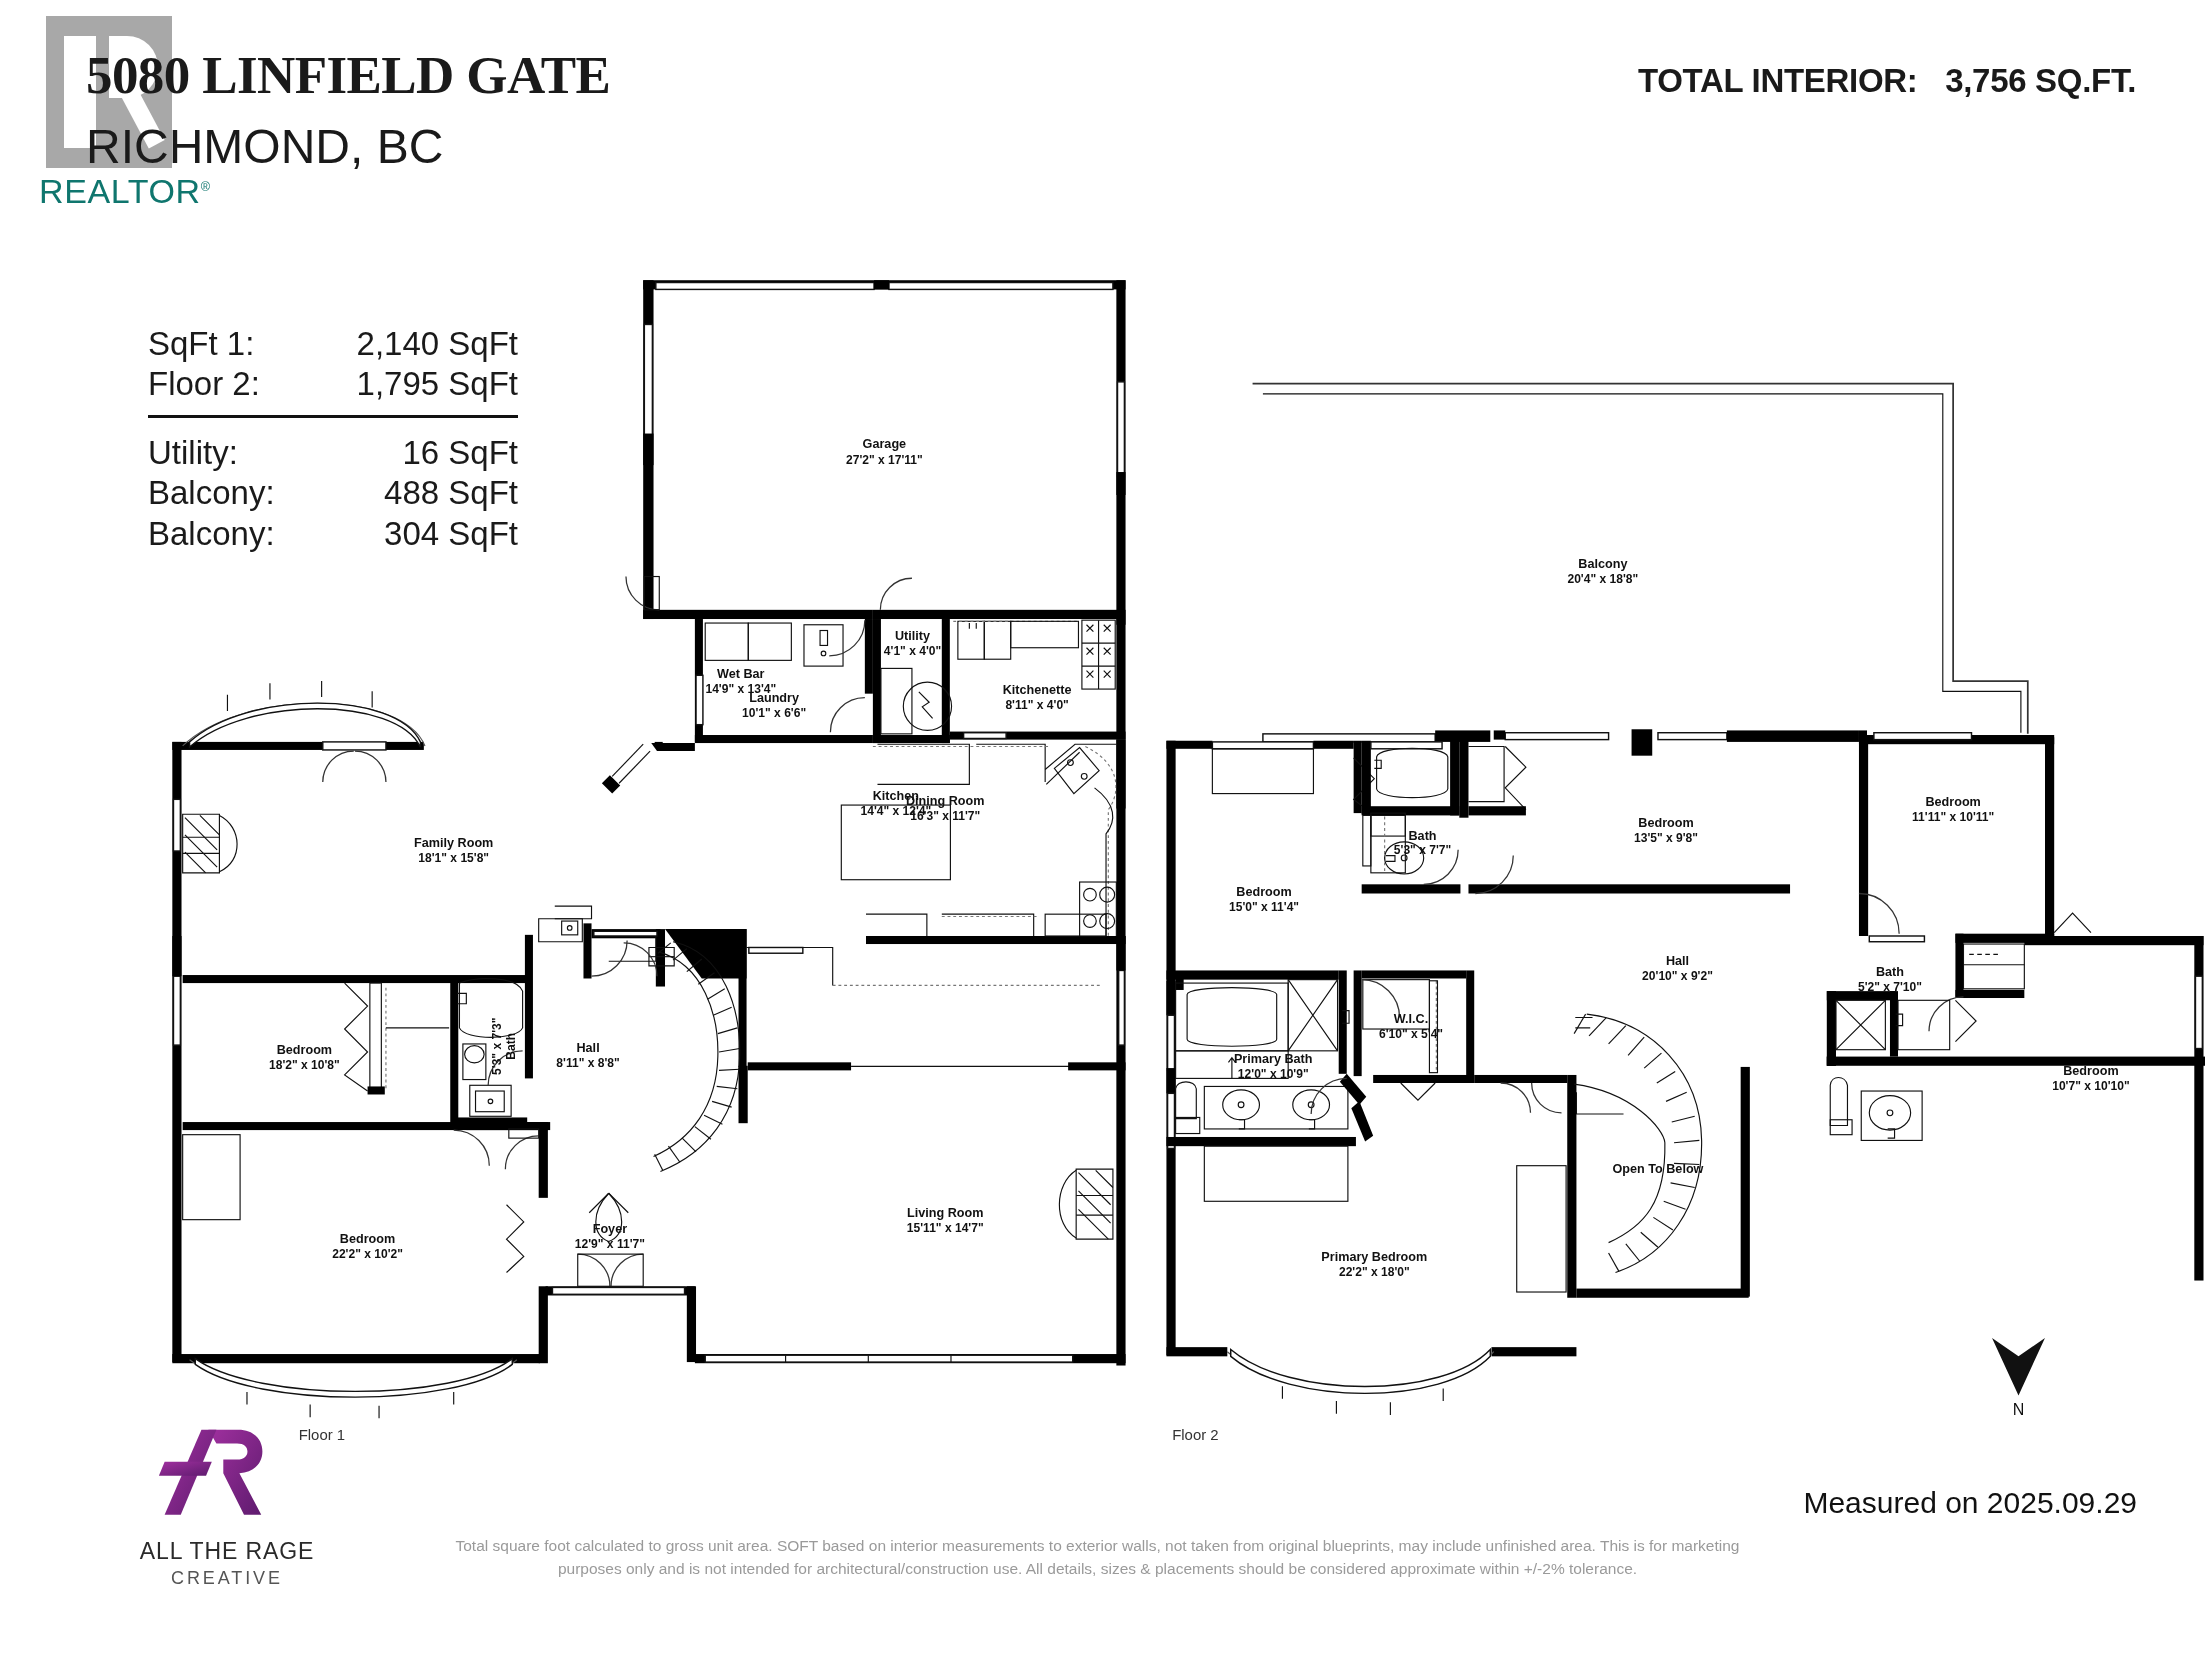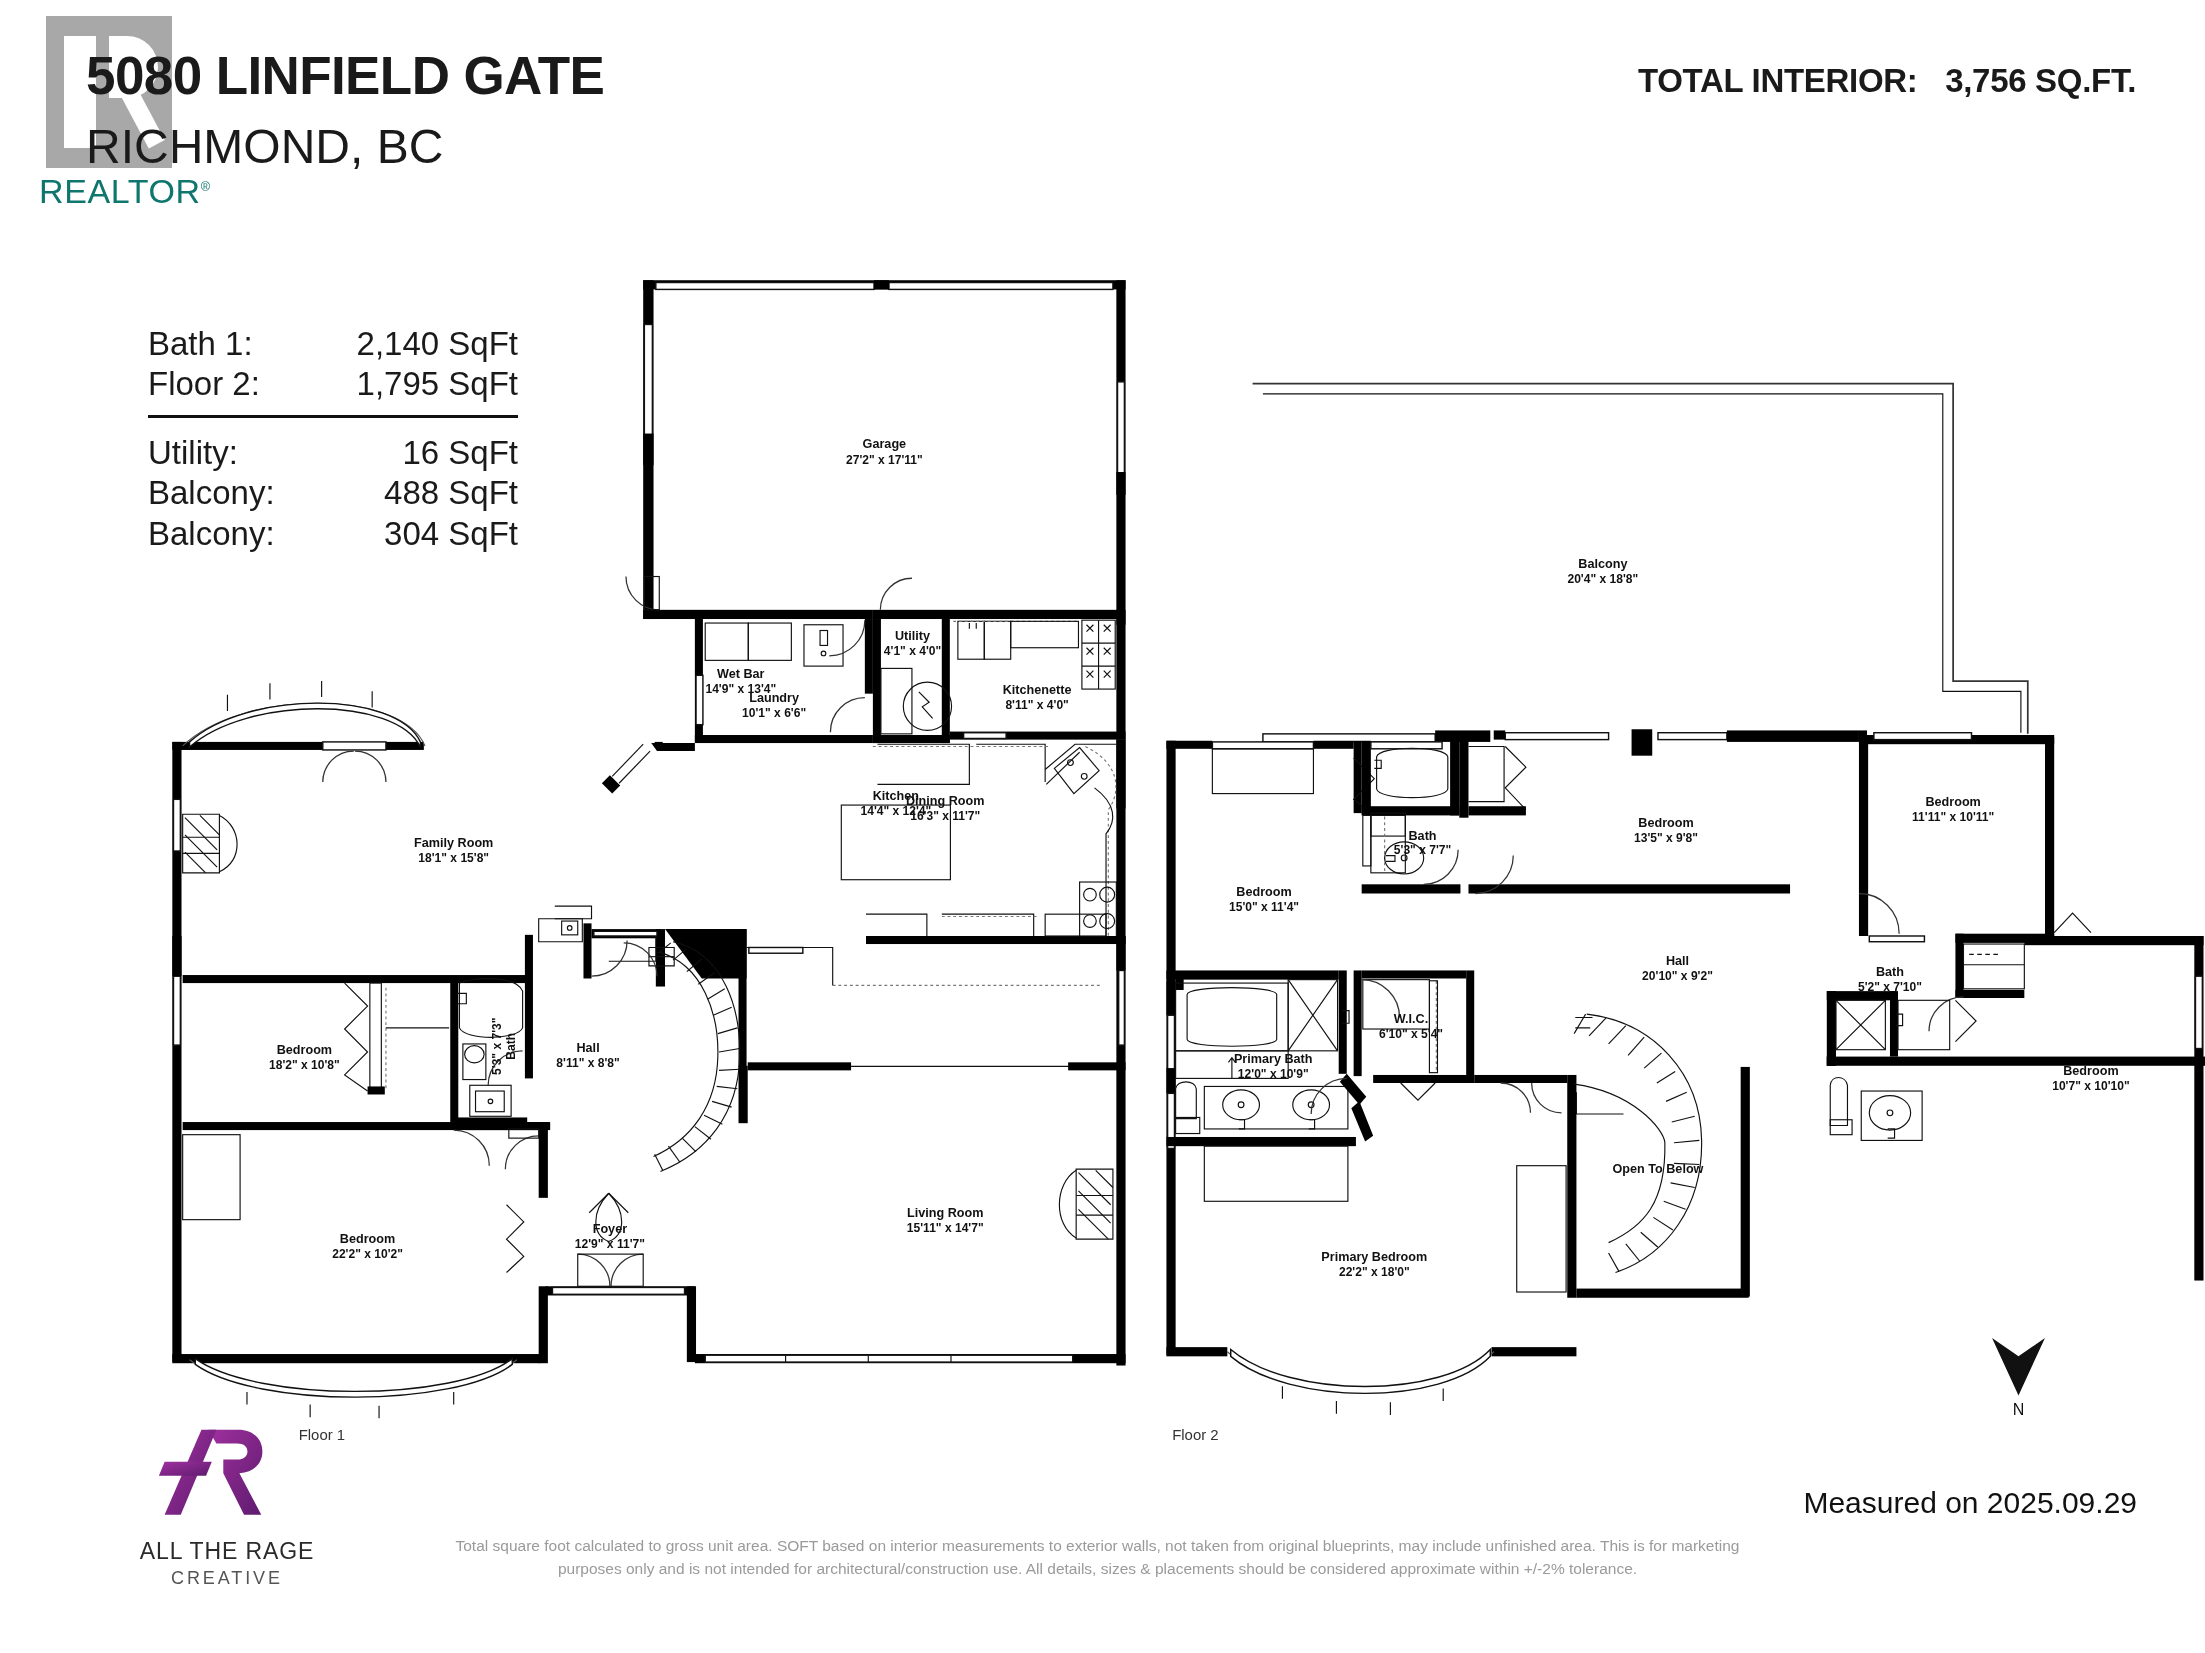--- a/index.html
+++ b/index.html
@@ -13,21 +13,21 @@
   #realtor-logo .stem{position:absolute;left:18.4px;top:20px;width:32px;height:112px;background:#fff;}
   #realtor-logo .bowl{position:absolute;left:63px;top:20px;width:49px;height:62px;background:#fff;
         border-radius:0 31px 31px 0;}
   #realtor-logo .leg{position:absolute;left:69px;top:69px;width:18.4px;height:72px;background:#fff;
         transform:rotate(-28deg);transform-origin:top left;}
   #realtor-word{position:absolute;left:39px;top:172px;font-size:34px;letter-spacing:0.6px;
         color:#0f766e;font-weight:400;}
   #realtor-word sup{font-size:12.6px;vertical-align:super;}
 
   #addr-line1{position:absolute;left:86px;top:49px;font-size:53px;font-weight:700;
-        letter-spacing:-0.6px;line-height:1;white-space:nowrap;}
+        letter-spacing:-0.6px;line-height:1;white-space:nowrap;font-family:Liberation Serif, serif;}
   #addr-line2{position:absolute;left:86px;top:123px;font-size:48px;font-weight:400;
         letter-spacing:0px;line-height:1;white-space:nowrap;}
 
   #total-interior{position:absolute;right:69px;top:62px;font-size:33px;font-weight:700;
         letter-spacing:-0.3px;white-space:nowrap;}
   #total-interior .ti-val{margin-left:27.6px;}
 
   
   #stats{position:absolute;left:148px;top:324px;width:370px;}
   #stats .row{display:flex;justify-content:space-between;font-size:33px;line-height:1.22;
@@ -85,21 +85,21 @@
 
 <div id="addr-line1">5080 LINFIELD GATE</div>
 <div id="addr-line2">RICHMOND, BC</div>
 
 <div id="total-interior">
   <span>TOTAL INTERIOR:</span><span class="ti-val">3,756 SQ.FT.</span>
 </div>
 
 <div id="stats">
   <div class="row">
-    <span>Bath 1:</span>
+    <span>SqFt 1:</span>
     <span>2,140 SqFt</span>
   </div>
   <div class="row">
     <span>Floor 2:</span>
     <span>1,795 SqFt</span>
   </div>
   <div class="rule"></div>
   <div class="row">
     <span>Utility:</span>
     <span>16 SqFt</span>

